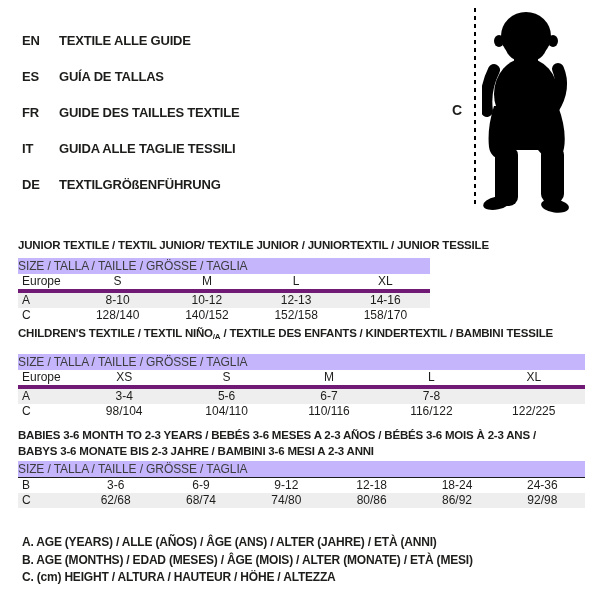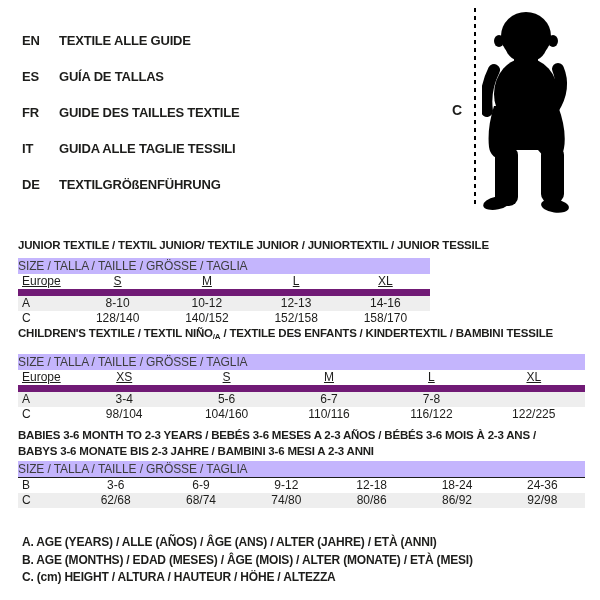--- a/index.html
+++ b/index.html
@@ -30,21 +30,21 @@
   .size-bar{height:16px;line-height:16px;background:#c4b5fd;color:#3d3d3d;
             font-size:12px;letter-spacing:-0.1px;}
   .size-bar.bordered{border-bottom:1px solid #1c1c1c;}
   .grid{display:grid;}
   .grid5{grid-template-columns:55px repeat(4,1fr);}
   .grid6{grid-template-columns:55px repeat(5,1fr);}
   .grid7{grid-template-columns:55px repeat(6,1fr);}
   .trow{height:15px;line-height:15px;font-size:12px;}
   .trow span{text-align:center;}
   .trow span:first-child{text-align:left;padding-left:4px;}
-  .row-europe{border-bottom:7px solid #701a75;text-decoration:underline;}
+  .row-europe{border-bottom:4px solid #701a75;}
   .stripe{background:#eeeeee;}
 
   
   .footnotes{position:absolute;left:22px;top:534px;}
   .footnote{height:17.5px;line-height:17.5px;font-size:12px;font-weight:bold;letter-spacing:-0.2px;white-space:nowrap;}
 </style>
 </head>
 <body>
 
 <div class="page">
@@ -132,21 +132,21 @@
     <div class="grid grid6 trow stripe">
       <span>A</span>
       <span>3-4</span>
       <span>5-6</span>
       <span>6-7</span>
       <span>7-8</span>
     </div>
     <div class="grid grid6 trow">
       <span>C</span>
       <span>98/104</span>
-      <span>104/160</span>
+      <span>104/110</span>
       <span>110/116</span>
       <span>116/122</span>
       <span>122/225</span>
     </div>
   </div>
 
   <div class="tbl tbl3">
     <div class="tbl-title">BABIES 3-6 MONTH TO 2-3 YEARS / BEBÉS 3-6 MESES A 2-3 AÑOS / BÉBÉS 3-6 MOIS À 2-3 ANS /</div>
     <div class="tbl-title">BABYS 3-6 MONATE BIS 2-3 JAHRE / BAMBINI 3-6 MESI A 2-3 ANNI</div>
     <div class="size-bar bordered">SIZE / TALLA / TAILLE / GRÖSSE / TAGLIA</div>

